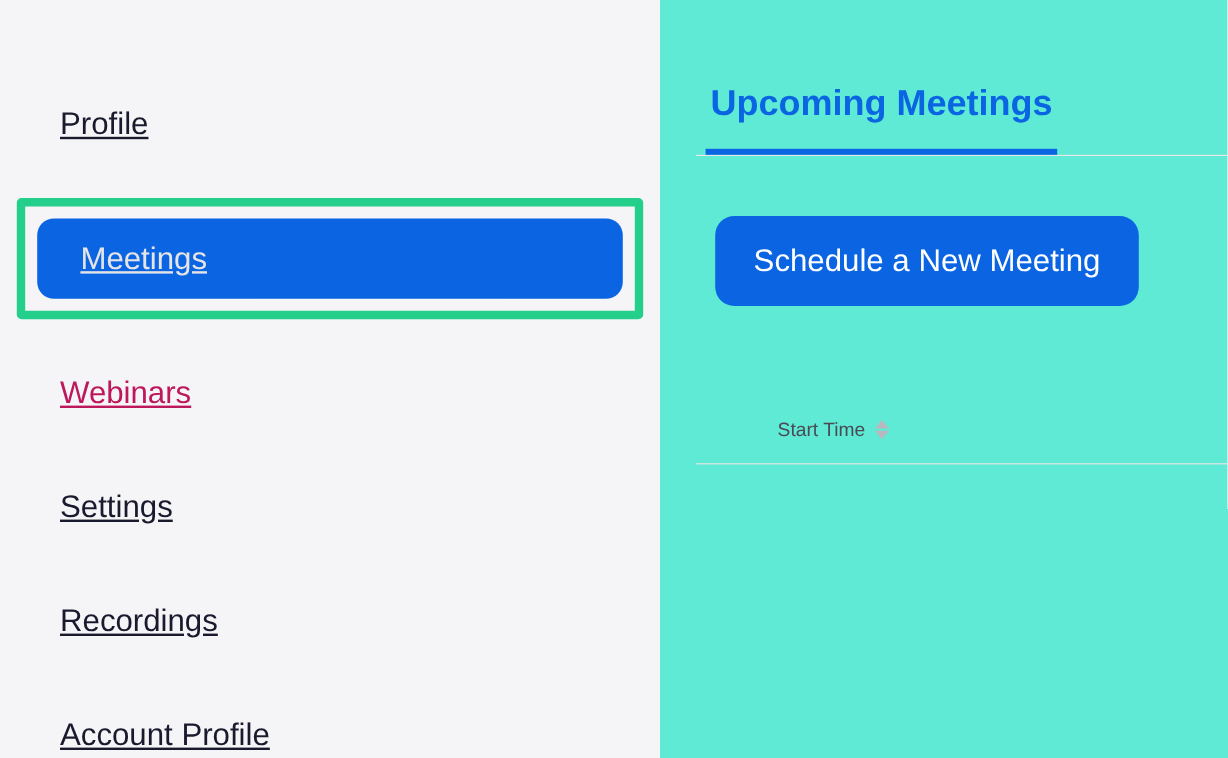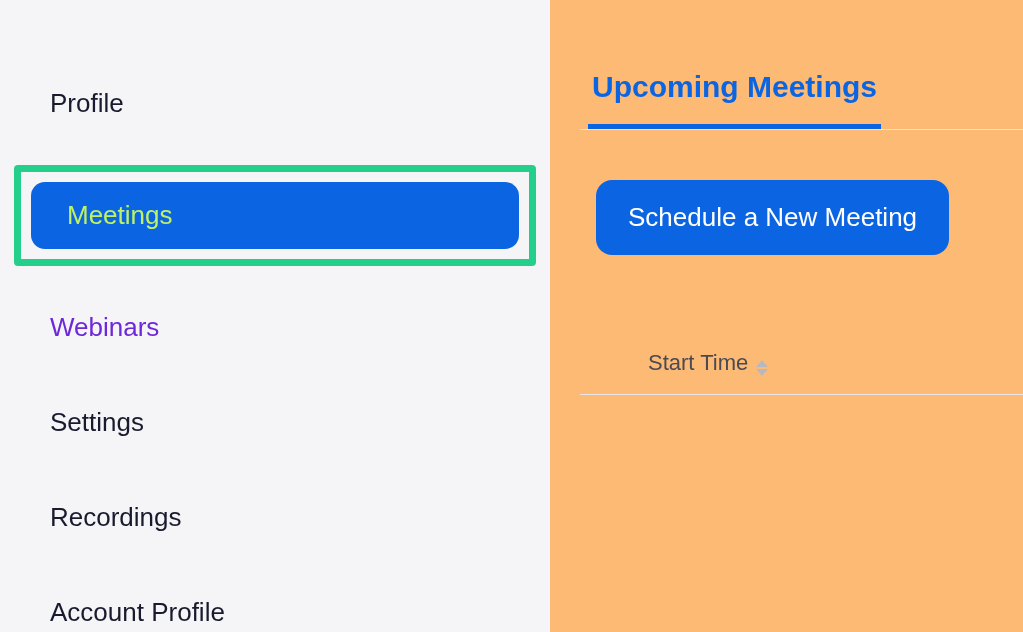--- a/index.html
+++ b/index.html
@@ -19,39 +19,40 @@
       background: #f5f5f7;
       padding: 70px 14px 20px 14px;
     }
     .sidebar-item {
       padding: 18px 36px;
       font-size: 26px;
       color: #1a1a2e;
       cursor: pointer;
       border-radius: 14px;
       margin-bottom: 28px;
+      text-decoration: underline;
     }
     .sidebar-highlight-wrap {
       border: 7px solid #23cf8a;
       border-radius: 4px;
       padding: 10px 10px;
       margin-bottom: 28px;
     }
     .sidebar-item.selected {
       background: #0b65e3;
-      color: #bef264;
+      color: #e5e5e5;
       border-radius: 14px;
       margin-bottom: 0;
     }
     .sidebar-item.accent {
-      color: #6d28d9;
+      color: #be185d;
     }
     .main {
       flex: 1;
-      background: #fdba74;
+      background: #5eead4;
       padding: 60px 0 0 30px;
     }
     .tab-row {
       display: flex;
       border-bottom: 1px solid #e7e7e7;
       margin-bottom: 50px;
     }
     .tab {
       font-size: 30px;
       font-weight: 600;
@@ -72,24 +73,24 @@
       margin-left: 16px;
     }
     .table-head-row {
       margin-top: 95px;
       display: flex;
       border-bottom: 1px solid #e7e7e7;
       padding: 0 0 18px 68px;
       align-items: center;
     }
     .table-head-cell {
-      font-size: 22px;
+      font-size: 16px;
       color: #4a4a55;
       display: flex;
-      align-items: flex-end;
+      align-items: flex-start;
       gap: 8px;
       cursor: pointer;
     }
     .sort-icon {
       display: inline-flex;
       flex-direction: column;
       gap: 2px;
       color: #b8b8c0;
     }
     .sort-icon .tri {

